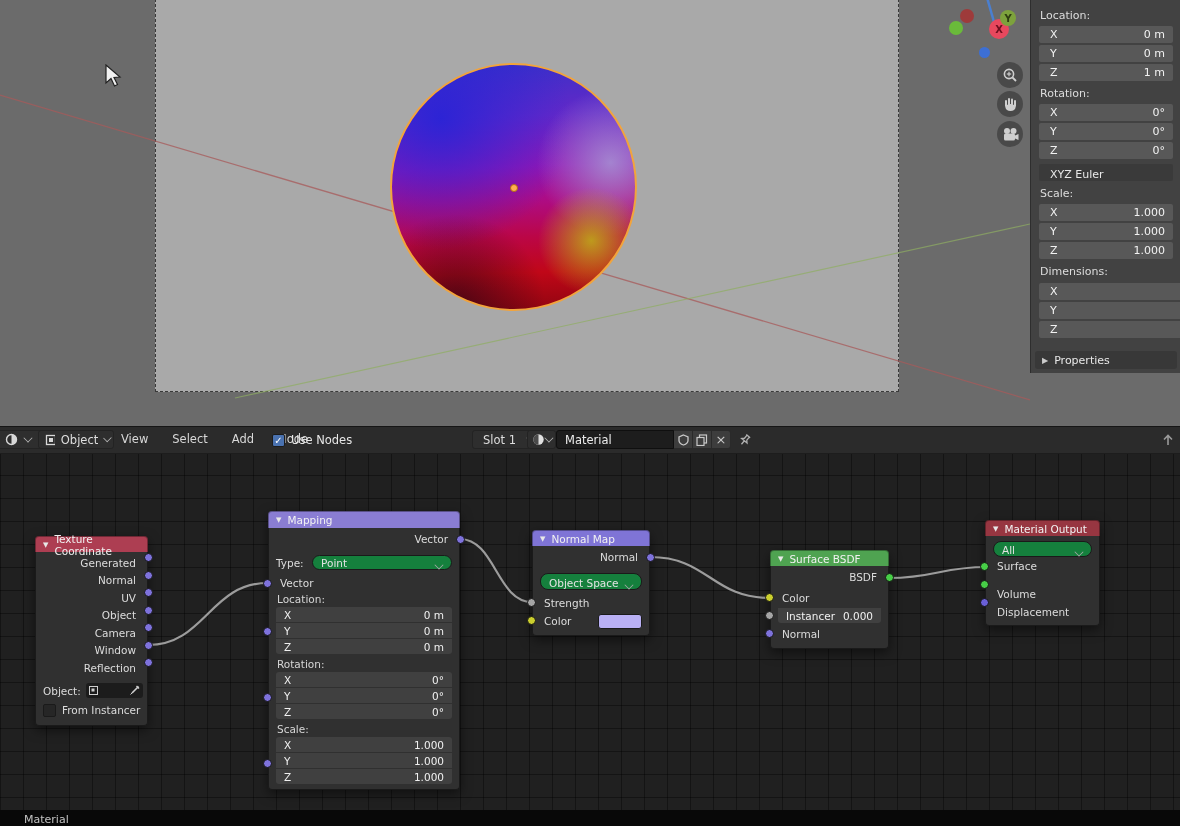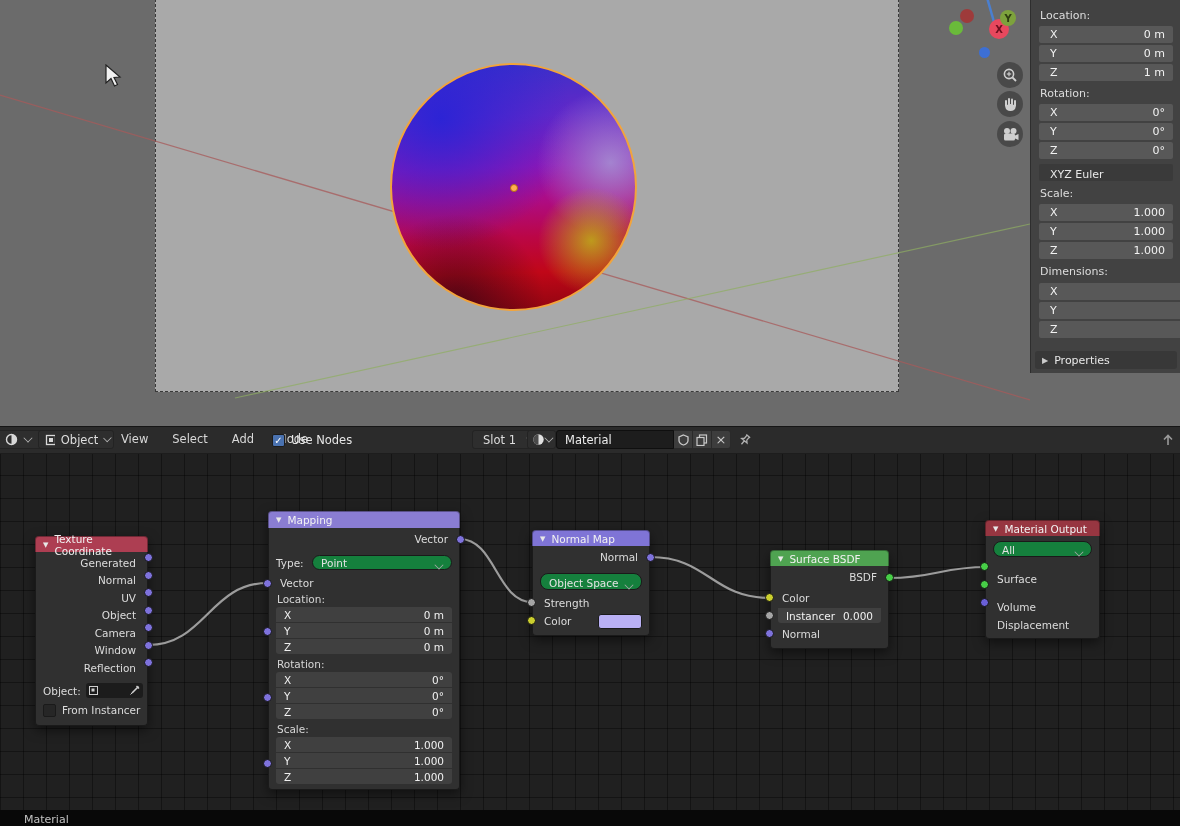--- a/index.html
+++ b/index.html
@@ -479,21 +479,21 @@
     <div class="node" style="left:985px;top:68px;width:115px">
       <div class="node-header" style="background: rgb(151, 54, 65);">
         <span class="tri">▼</span>
         <span>Material Output</span>
       </div>
       <div class="node-body" style="padding-bottom:5px">
         <div class="ndrop" style="height:16px;margin:3px 7px 0 7px">
           <span>All</span>
           <span class="chev"></span>
         </div>
-        <div class="nrow in" style="height:17px;margin-top:13px">
+        <div class="nrow in" style="height:17px;margin-top:0">
             <span>Surface</span>
           </div>
         <div class="nrow in" style="height:17px;margin-top:11px">
             <span>Volume</span>
           </div>
         <div class="nrow in" style="height:17px;margin-top:1px">
             <span>Displacement</span>
           </div>
       </div>
       <div class="sock l" style="top: 42px; background: rgb(71, 207, 71);"></div>

